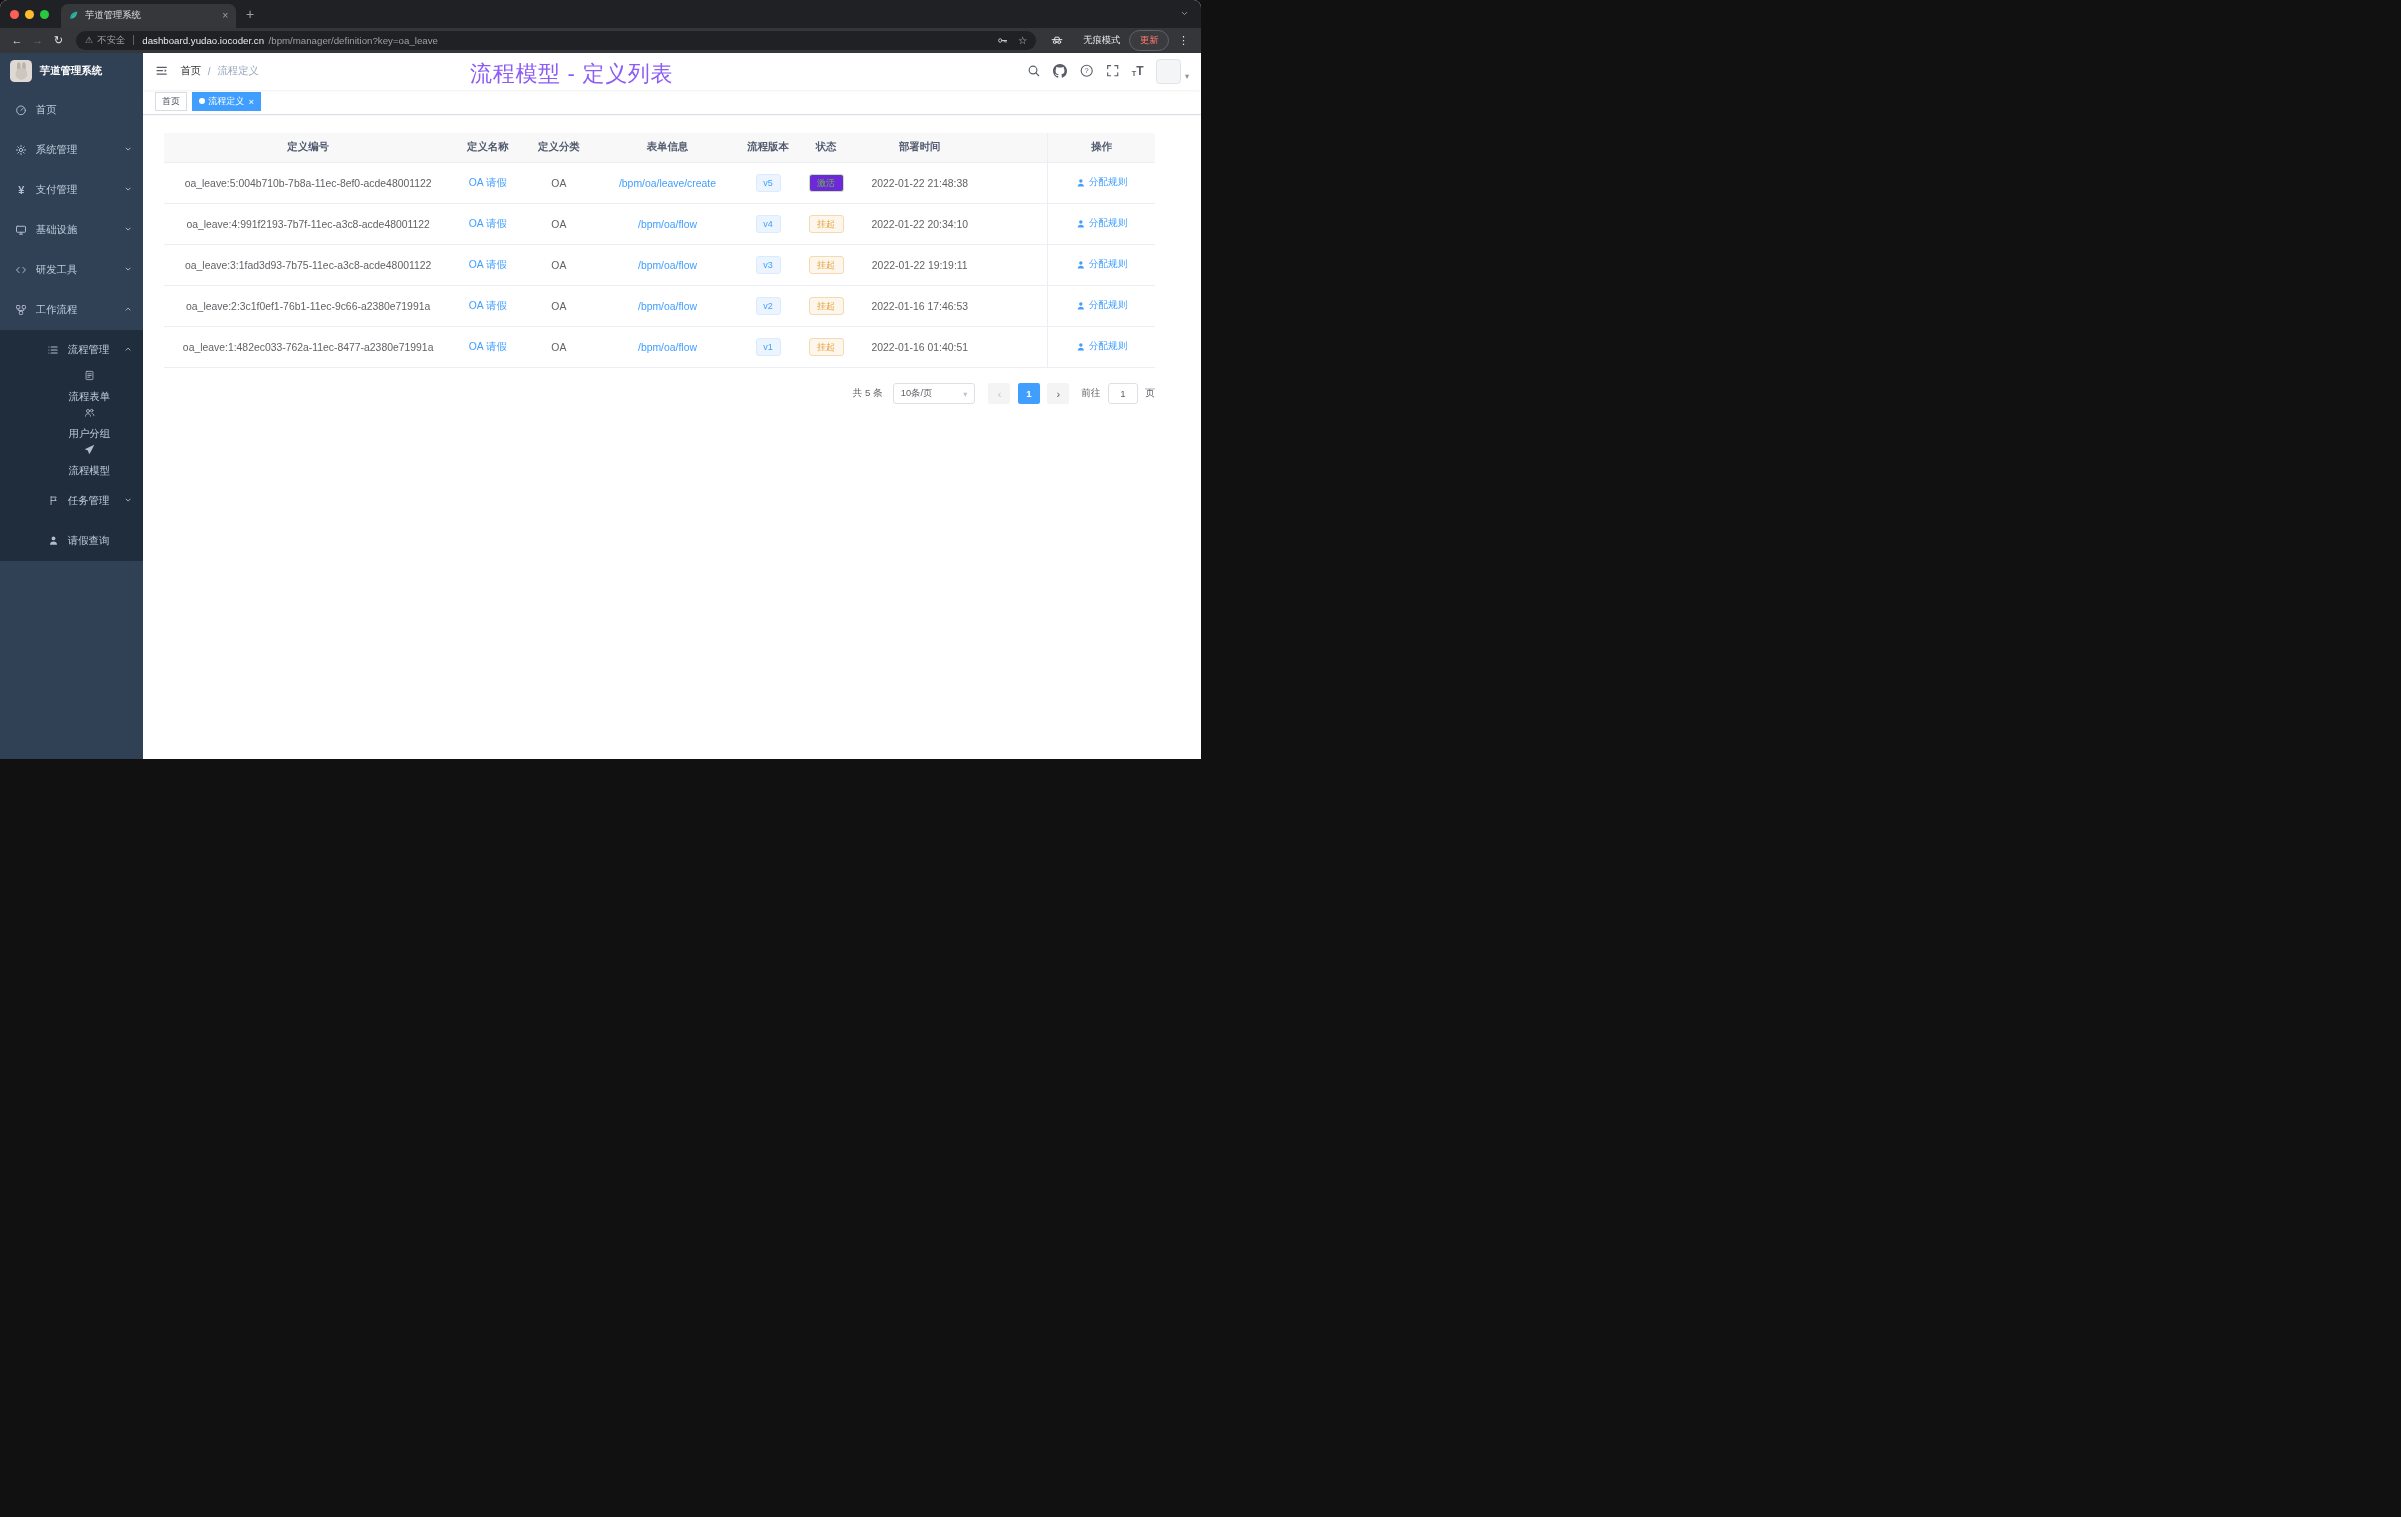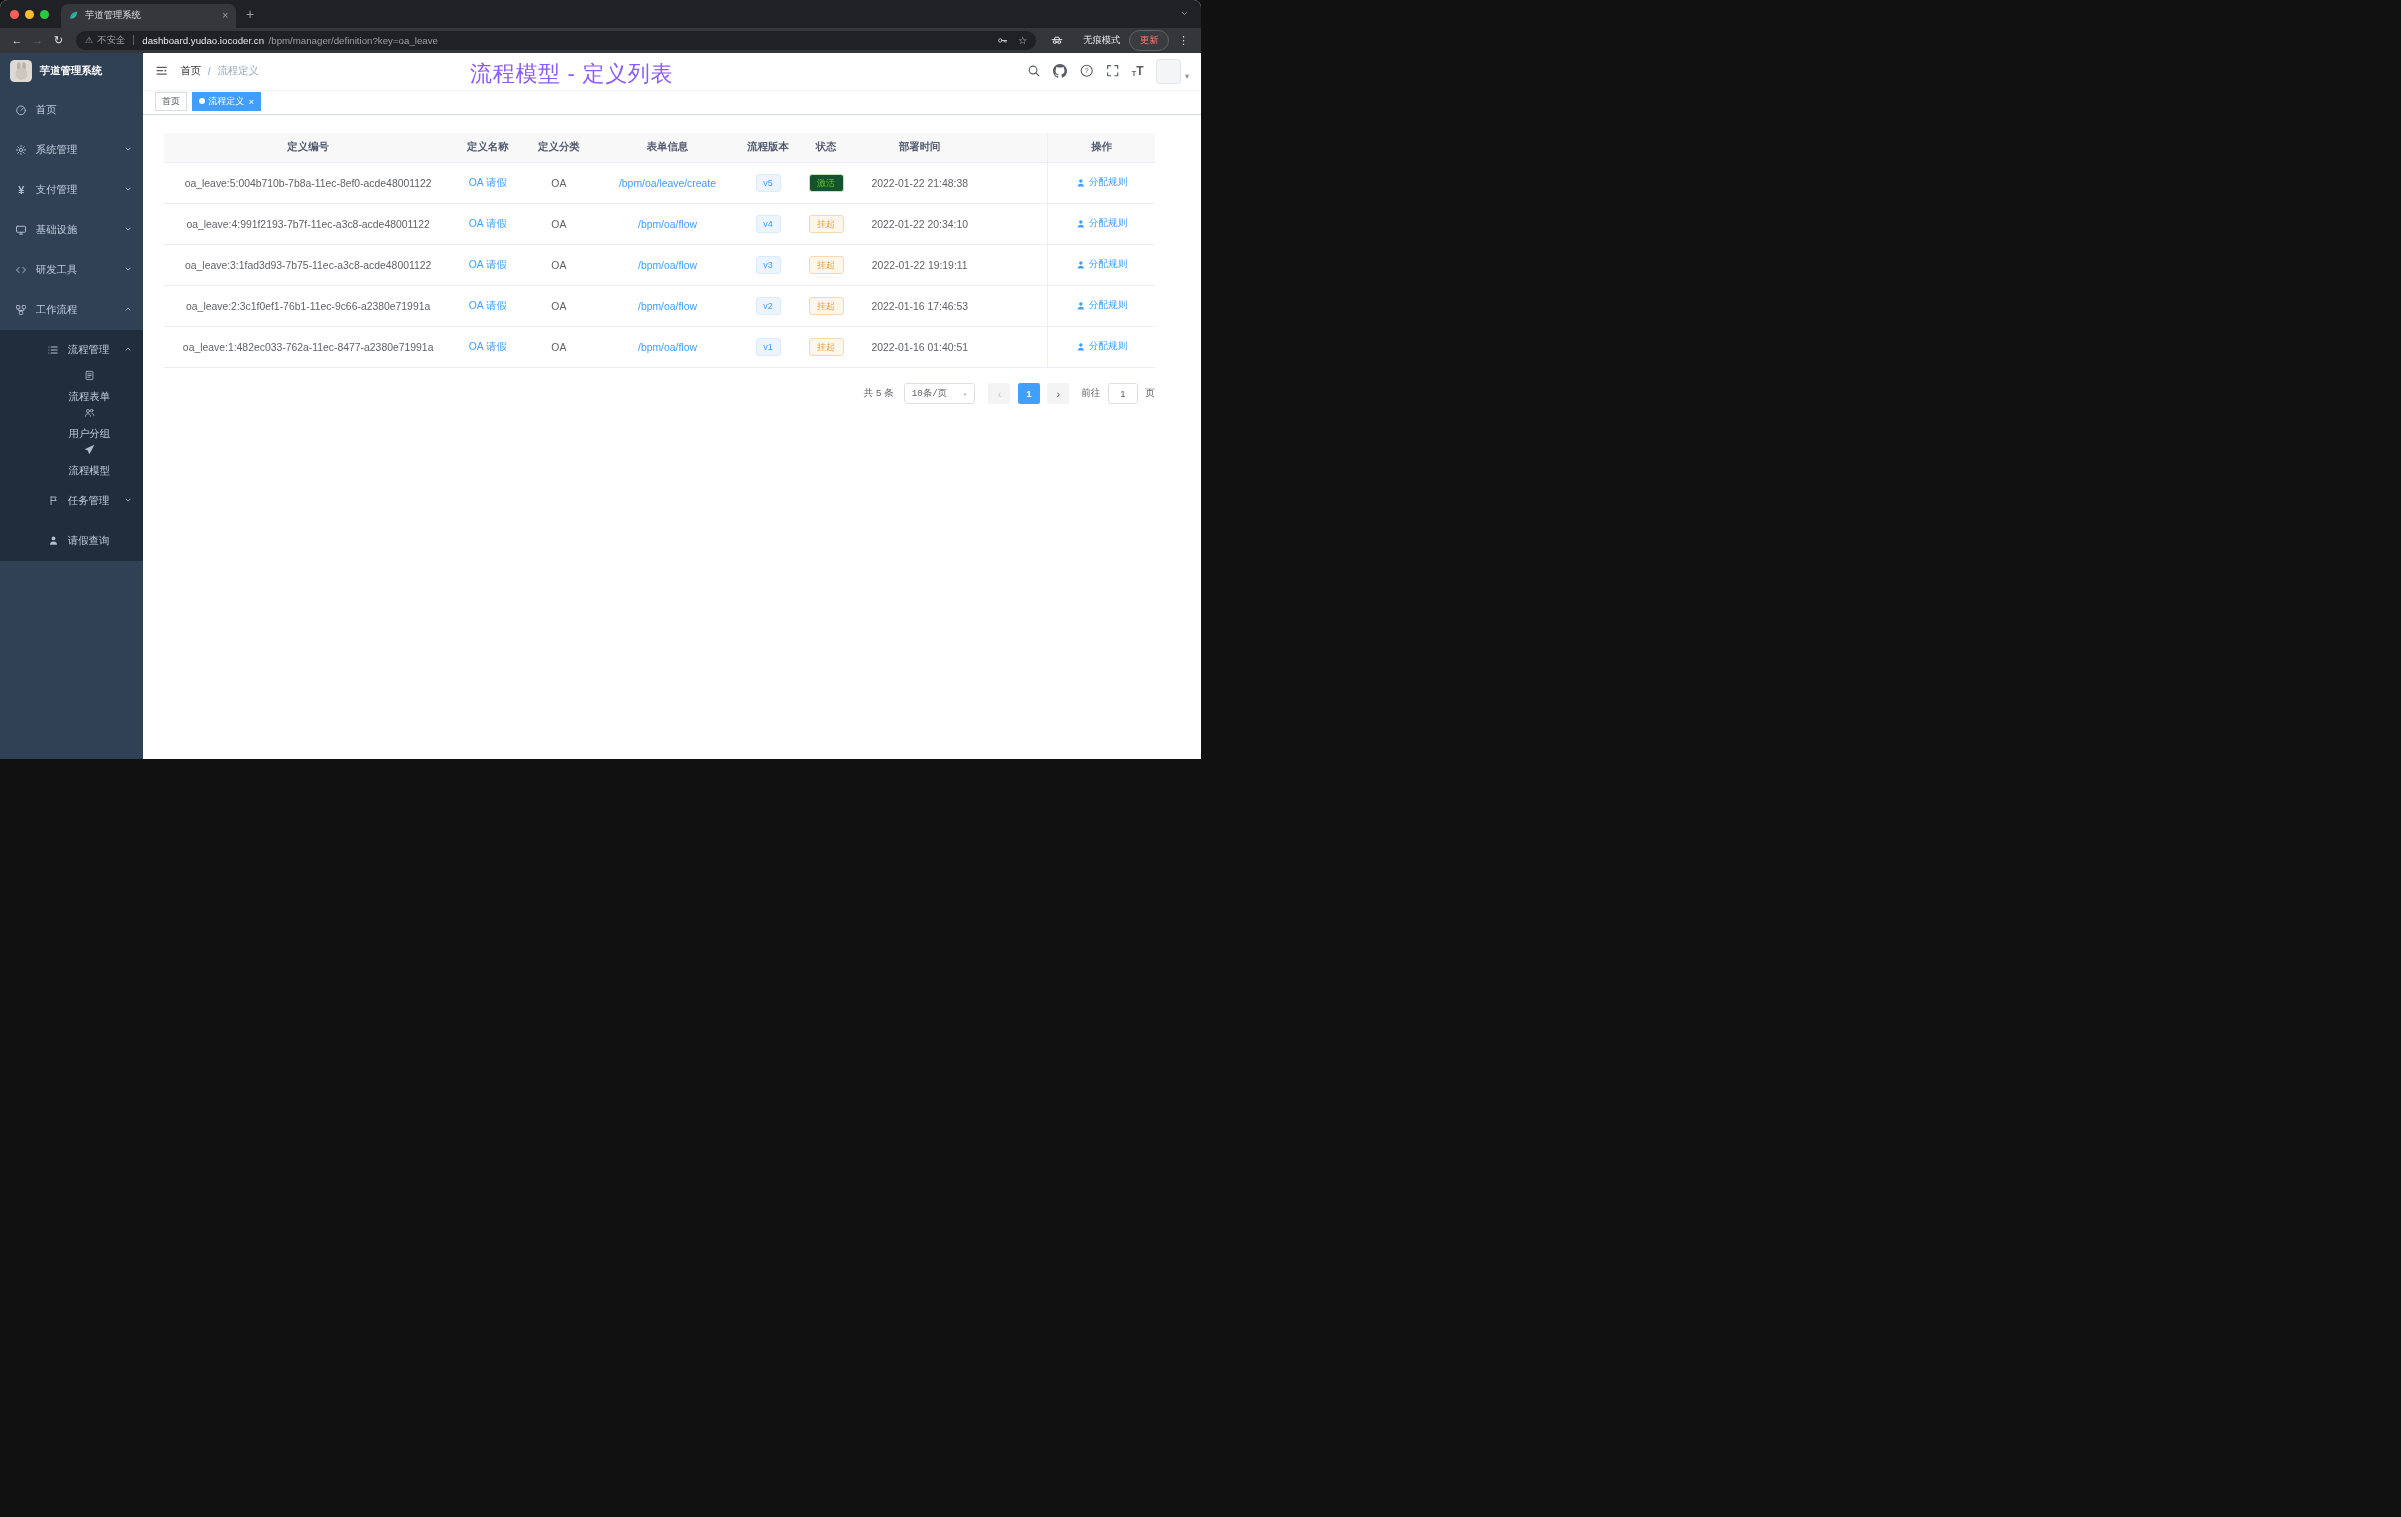--- a/index.html
+++ b/index.html
@@ -70,27 +70,27 @@
 
   .content { flex:1; padding:18px 21px; overflow:hidden; }
   .table-wrap { width:991px; }
   table { width:991px; border-collapse:collapse; table-layout:fixed; }
   thead th { background:#f8f8f9; height:30px; font-size:10.4px; color:#515a6e; font-weight:700; text-align:center; border-bottom:0.7px solid #ebeef5; }
   tbody td { height:41px; text-align:center; font-size:10.4px; color:#606266; border-bottom:0.7px solid #ebeef5; overflow:hidden; white-space:nowrap; }
   .actions-col { border-left:0.7px solid #ebeef5;font-family:Liberation Serif, serif; }
   .link { color:#409eff; cursor:pointer; }
   .ver-tag { display:inline-block; background:#ecf5ff; border:0.7px solid #d9ecff; color:#409eff; font-size:9px; padding:1.5px 6.7px; border-radius:3px; line-height:12.6px; }
   .status-tag { display:inline-block; font-size:9px; padding:1.5px 7.4px; border-radius:3px; line-height:12.6px; }
-  .status-active { background:#14532d; border:0.7px solid #c2e7b0; color:#67c23a; }
+  .status-active { background:#6d28d9; border:0.7px solid #c2e7b0; color:#67c23a; }
   .status-suspended { background:#fdf6ec; border:0.7px solid #f5dab1; color:#e6a23c; }
   .action-link { color:#409eff; font-size:9.7px; display:inline-flex; align-items:center; gap:3px; cursor:pointer; }
 
   .pagination { width:991px; margin-top:15px; display:flex; align-items:center; justify-content:flex-end; gap:7.4px; font-size:9.7px; color:#606266; }
   .pg-total { margin-right:3px; }
-  .page-select { width:71px; height:21px; border:0.7px solid #dcdfe6; border-radius:3px; display:flex; align-items:center; justify-content:space-between; padding:0 6.7px; color:#606266; font-size:9.3px; background:#fff; cursor:pointer; margin-right:6px;font-family:Liberation Mono, monospace; }
+  .page-select { width:82px; height:21px; border:0.7px solid #dcdfe6; border-radius:3px; display:flex; align-items:center; justify-content:space-between; padding:0 6.7px; color:#606266; font-size:9.3px; background:#fff; cursor:pointer; margin-right:6px; }
   .select-caret { color:#c0c4cc; font-size:8.2px; }
   .pg-btn { min-width:22px; height:21px; background:#f4f4f5; border-radius:2.2px; display:flex; align-items:center; justify-content:center; color:#606266; font-size:11px; cursor:pointer; }
   .pg-btn.disabled { color:#c0c4cc; cursor:default; }
   .pg-page { min-width:22px; height:21px; border-radius:2.2px; background:#409eff; color:#fff; display:flex; align-items:center; justify-content:center; font-weight:700; font-size:9.7px; }
   .goto-label { margin-left:4.5px; }
   .goto-input { width:30px; height:21px; border:0.7px solid #dcdfe6; border-radius:3px; text-align:center; font-size:9.7px; color:#606266; outline:none; }
   svg { display:block; }
 </style>
 </head>
 <body>

